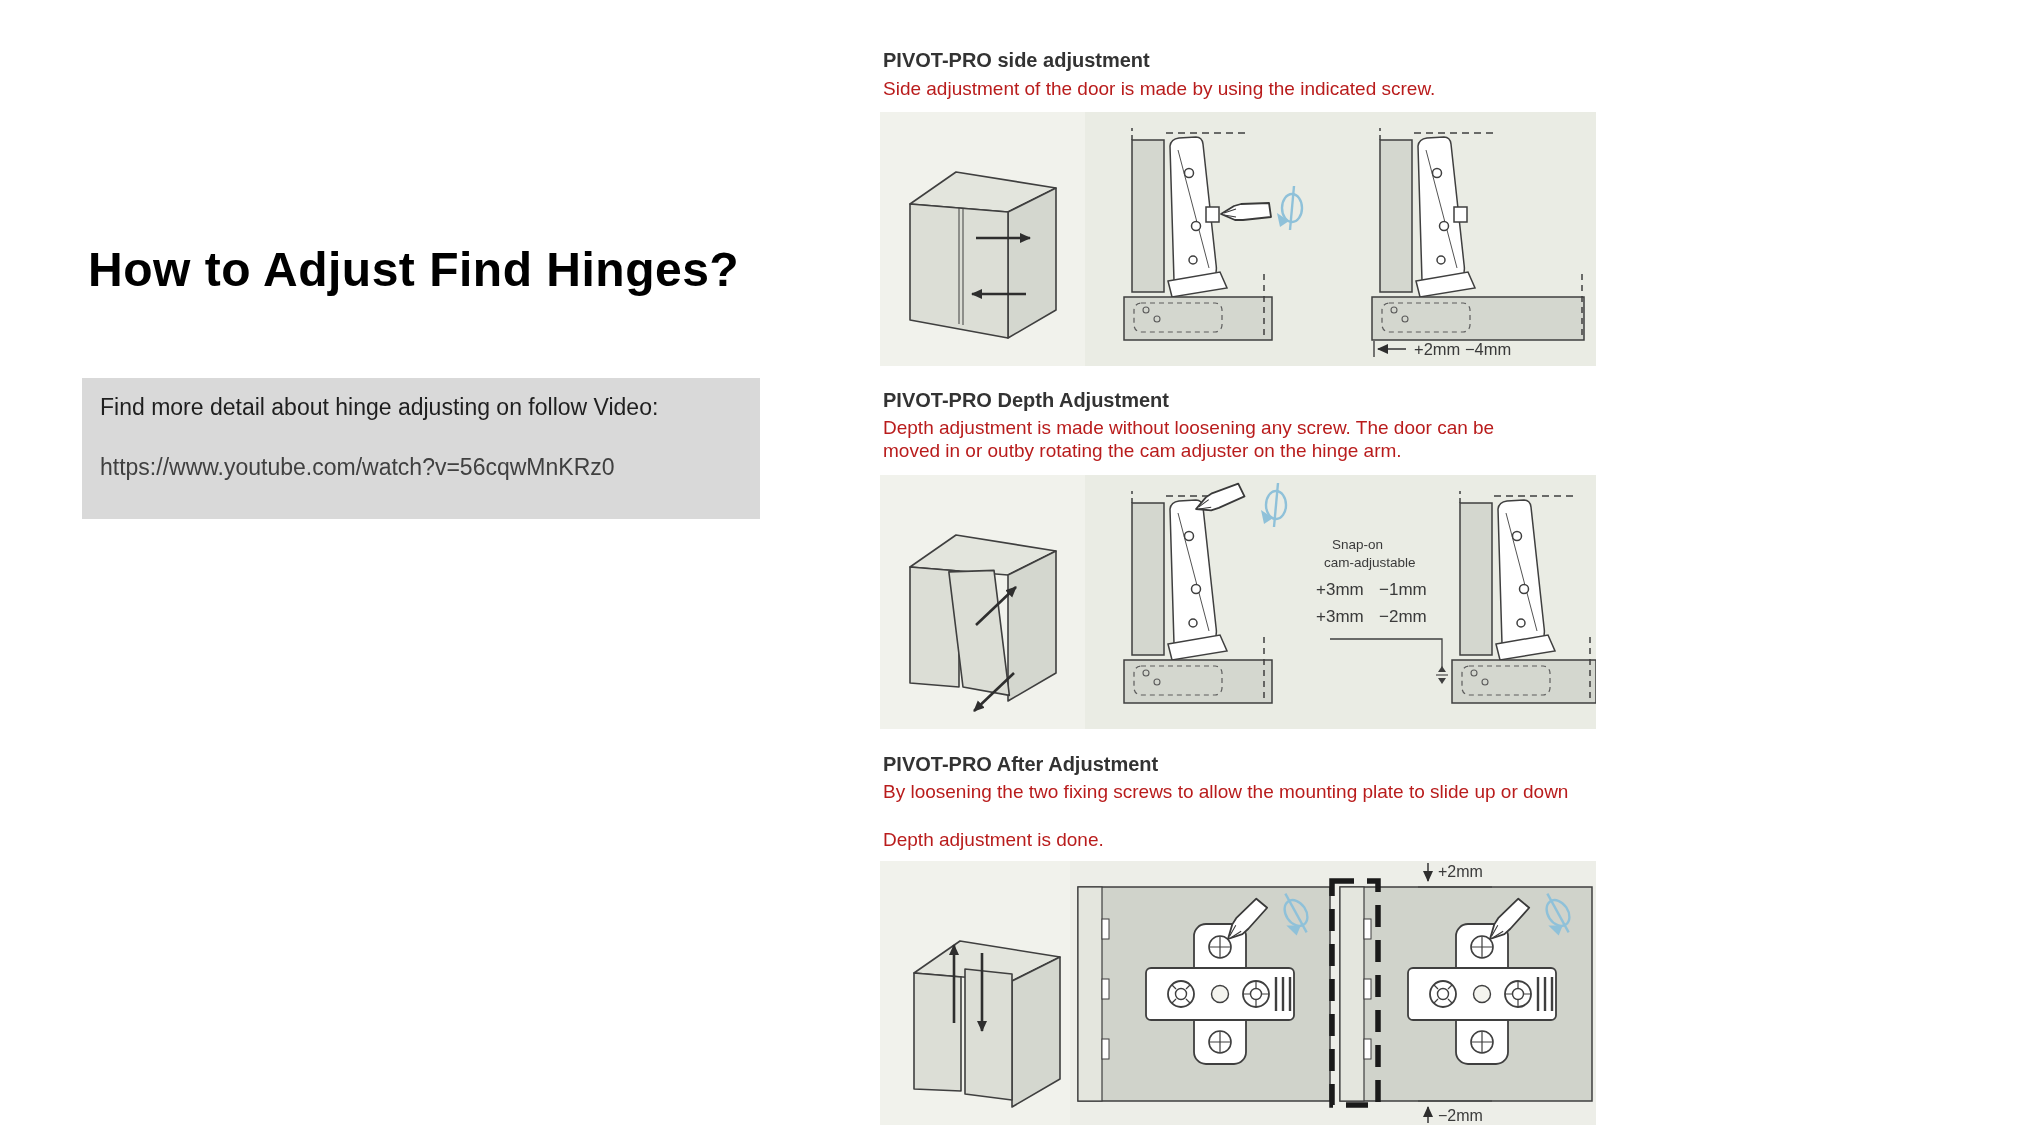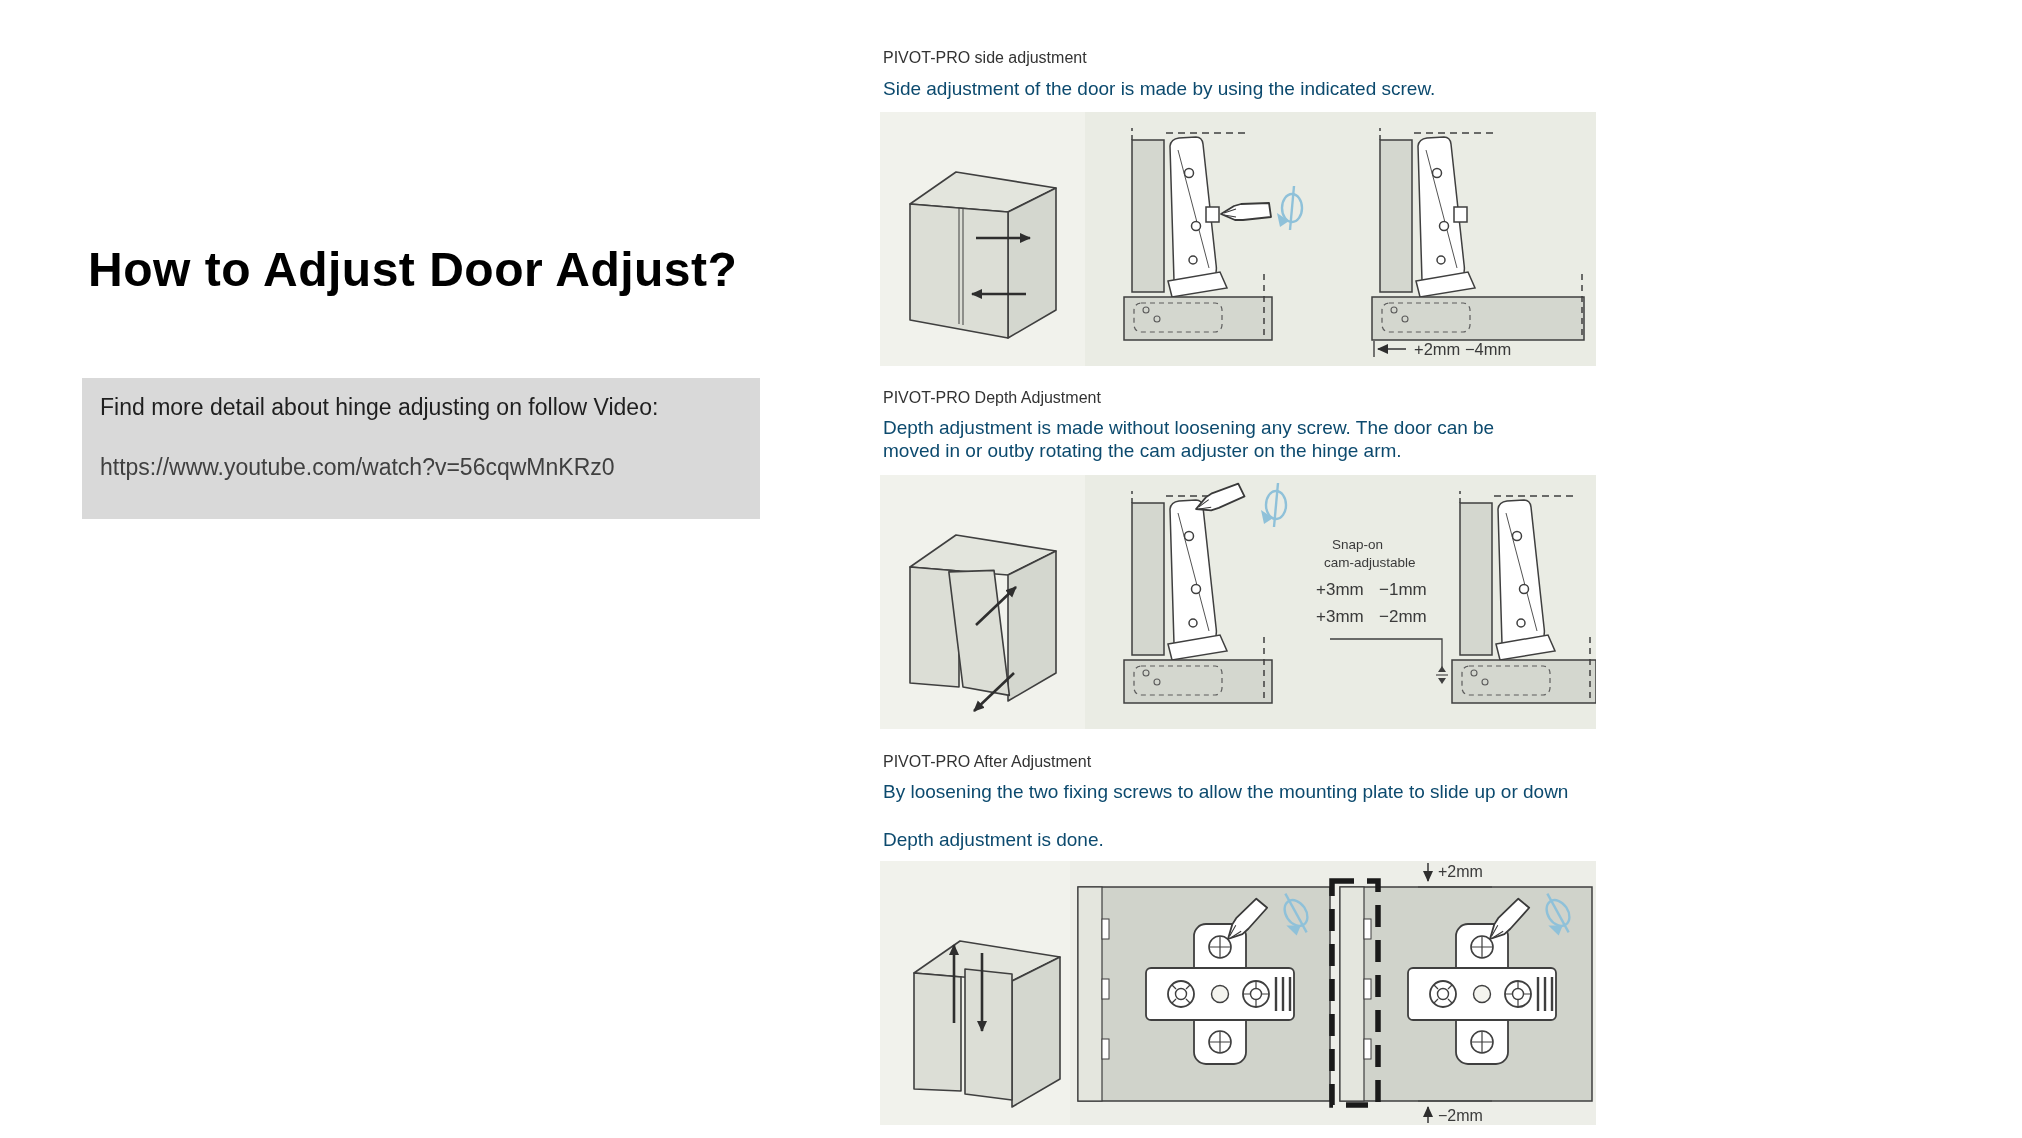--- a/index.html
+++ b/index.html
@@ -14,43 +14,43 @@
     font-size:48px;font-weight:700;color:#000000;letter-spacing:.5px;
   }
   .note-box{
     position:absolute;left:82px;top:378px;width:678px;height:141px;
     background:#d9d9d9;
     text-align:center;
   }
   .note-line{position:absolute;left:18px;top:16px;margin:0;font-size:23px;color:#1f1f1f;}
   .note-url{position:absolute;left:18px;top:76px;margin:0;font-size:23px;color:#404040;cursor:pointer;}
   
-  .sec-h{position:absolute;left:883px;margin:0;font-size:16px;font-weight:400;color:#333333;}
-  .sec-p{position:absolute;left:883px;margin:0;font-size:19px;color:#0c4a6e;white-space:nowrap;}
+  .sec-h{position:absolute;left:883px;margin:0;font-size:20px;font-weight:700;color:#333333;}
+  .sec-p{position:absolute;left:883px;margin:0;font-size:19px;color:#b91c1c;white-space:nowrap;}
   .diagram{position:absolute;left:880px;width:716px;display:block;}
   #h-s1{top:49px}
   #p-s1-0{top:78px}
   #svg-s1{top:112px;height:254px}
   #h-s2{top:389px}
   #p-s2-0{top:417px}
   #p-s2-1{top:440px}
   #svg-s2{top:475px;height:254px}
   #h-s3{top:753px}
   #p-s3-0{top:781px}
   #p-s3-1{top:805px}
   #p-s3-2{top:829px}
   #svg-s3{top:861px;height:264px}
   svg text{fill:#3a3a3a;font-family:"Liberation Sans",sans-serif;}
 </style>
 </head>
 <body>
 
 <main class="slide">
 
-  <h1 class="page-title">How to Adjust Door Adjust?</h1>
+  <h1 class="page-title">How to Adjust Find Hinges?</h1>
 
   <div class="note-box">
     <p class="note-line">Find more detail about hinge adjusting on follow Video:</p>
     <p class="note-url">https://www.youtube.com/watch?v=56cqwMnKRz0</p>
   </div>
 
   <h2 class="sec-h" id="h-s1">PIVOT-PRO side adjustment</h2>
   <p class="sec-p" id="p-s1-0">Side adjustment of the door is made by using the indicated screw.</p>
 
   <svg class="diagram" id="svg-s1" viewBox="0 0 716 254">

